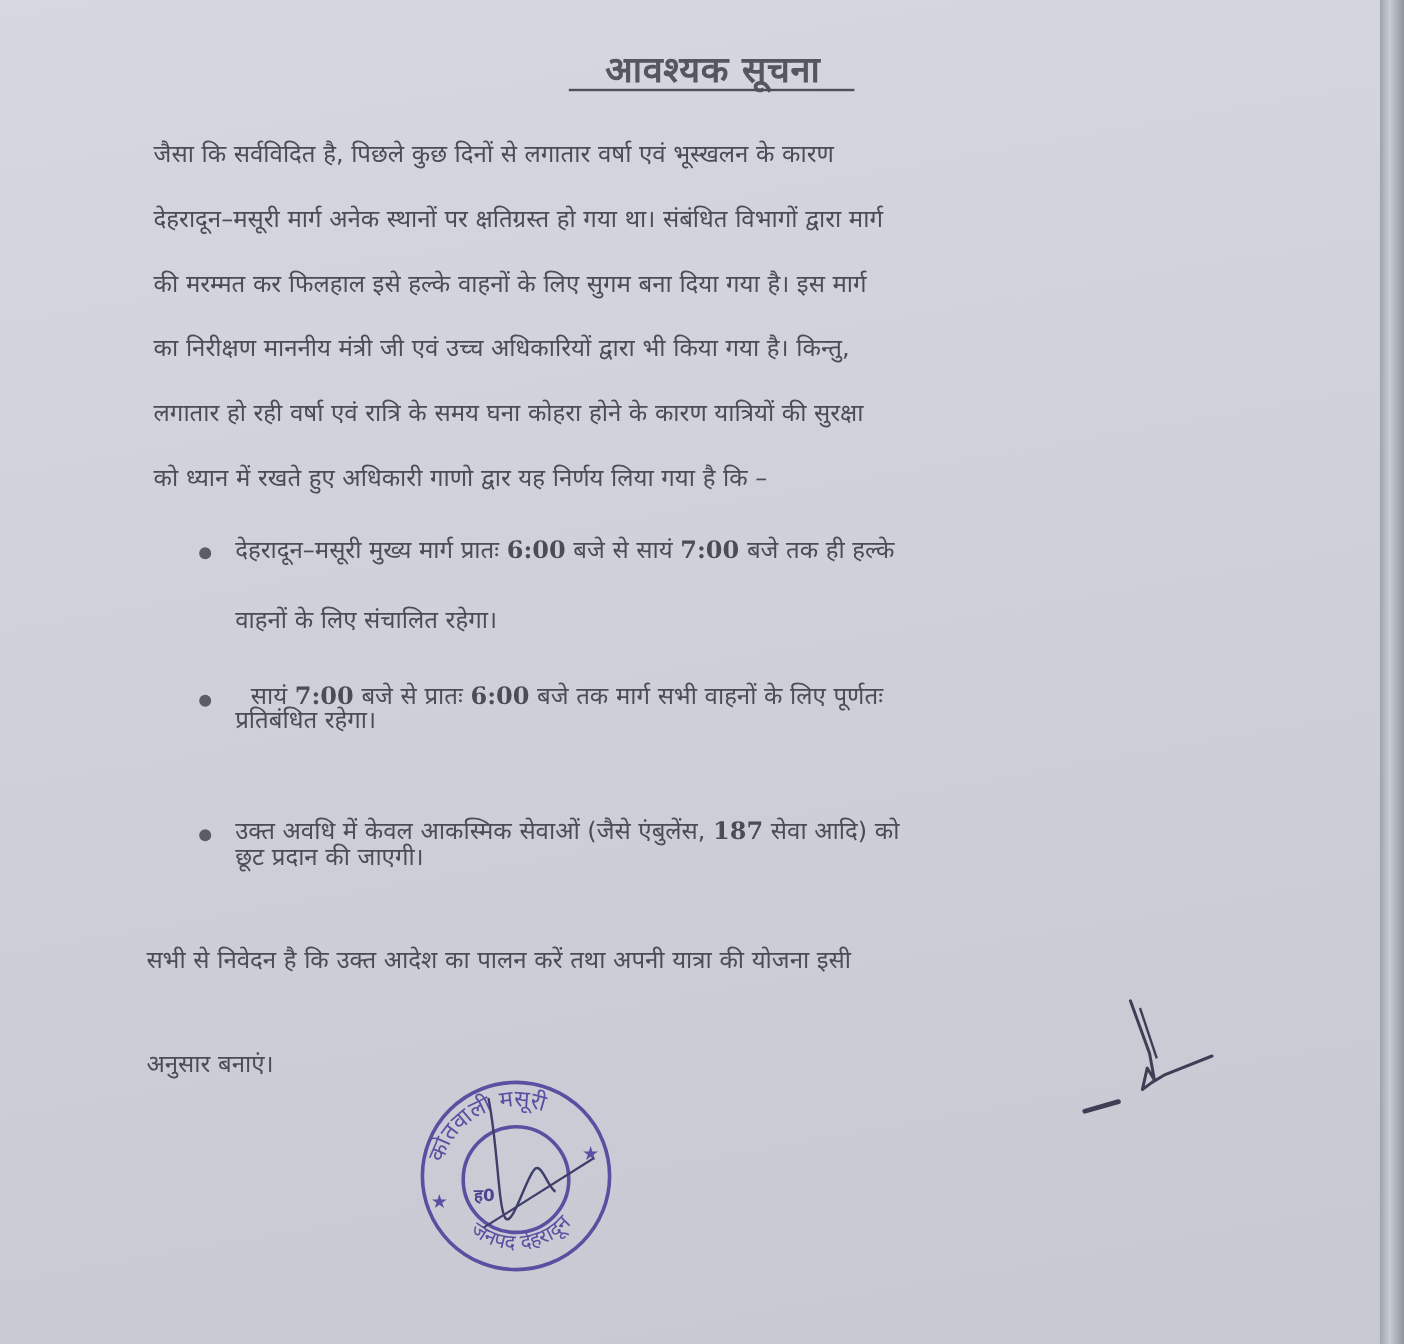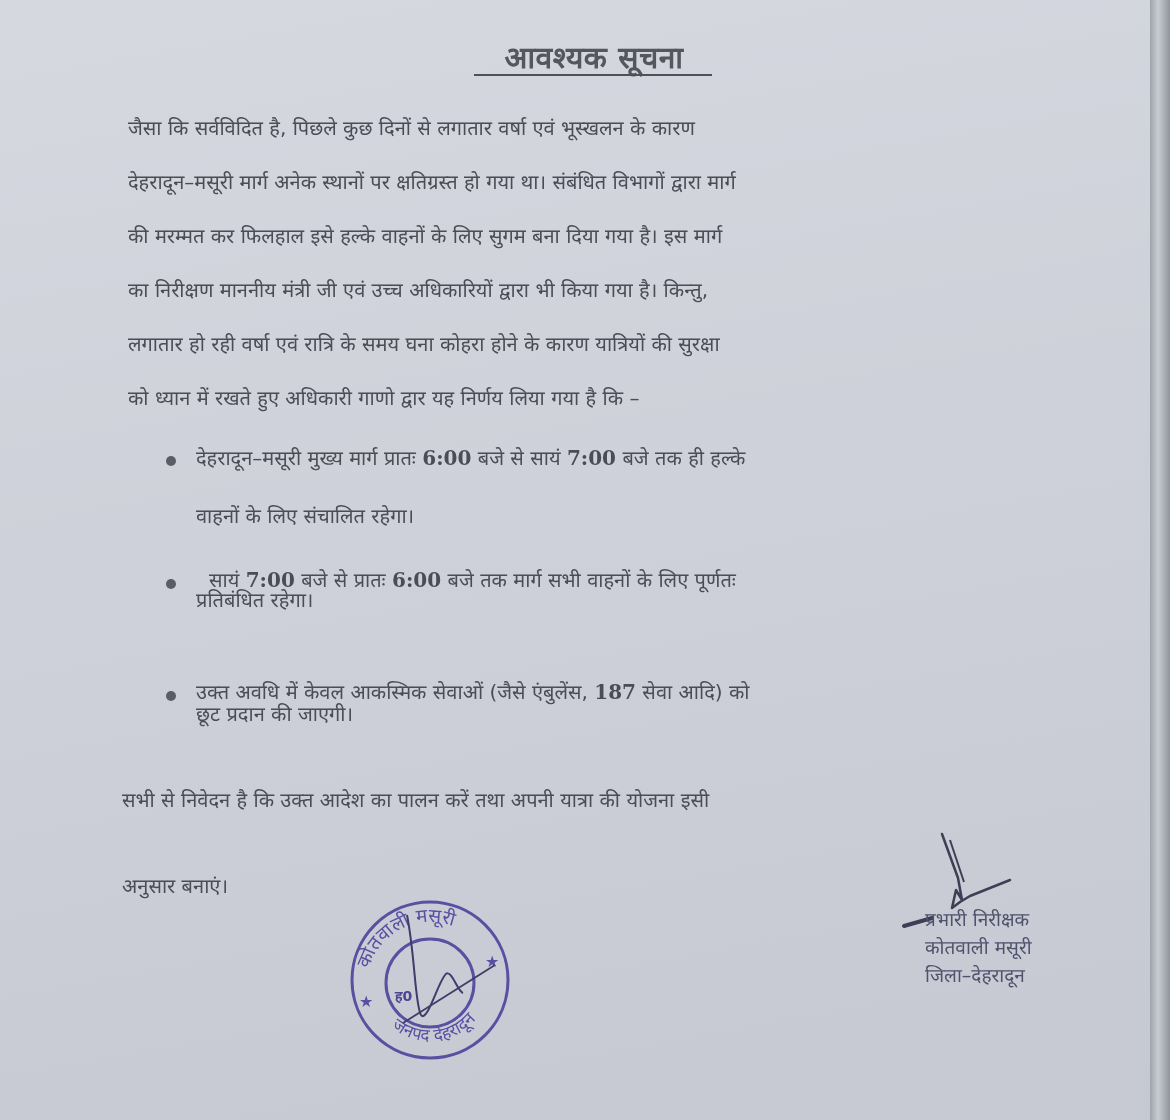--- a/index.html
+++ b/index.html
@@ -118,25 +118,20 @@
     <div class="line" style="left:122px; top:786px;">सभी से निवेदन है कि उक्त आदेश का पालन करें तथा अपनी यात्रा की योजना इसी</div>
     <div class="line" style="left:122px; top:872px;">अनुसार बनाएं।</div>
   </div>
 
   <svg class="sign" width="150" height="100" viewBox="0 0 150 100">
     <path d="M52 4 L68 48 L72 70 L66 60 L62 78 L70 72 L80 66 L120 50" fill="none" stroke="#3e3f55" stroke-width="2.5" stroke-linecap="round" stroke-linejoin="round"></path>
     <path d="M60 10 L74 52" fill="none" stroke="#3e3f55" stroke-width="2"></path>
     <path d="M14 96 L42 88" fill="none" stroke="#3e3f55" stroke-width="4" stroke-linecap="round"></path>
   </svg>
 
-  <div class="signature-block">
-    <div>प्रभारी निरीक्षक</div>
-    <div>कोतवाली मसूरी</div>
-    <div>जिला–देहरादून</div>
-  </div>
 
   <div class="stamp">
     <svg width="170" height="170" viewBox="0 0 170 170">
       <defs>
         <path id="topArc" d="M 22 90 A 63 63 0 0 1 148 90"></path>
         <path id="botArc" d="M 30 110 A 60 60 0 0 0 140 110"></path>
       </defs>
       <circle cx="85" cy="85" r="78" fill="none" stroke="#5a4fa0" stroke-width="3"></circle>
       <circle cx="85" cy="88" r="44" fill="none" stroke="#5a4fa0" stroke-width="3"></circle>
       <text font-size="19" fill="#5a4fa0" font-family="DejaVu Sans, sans-serif">

